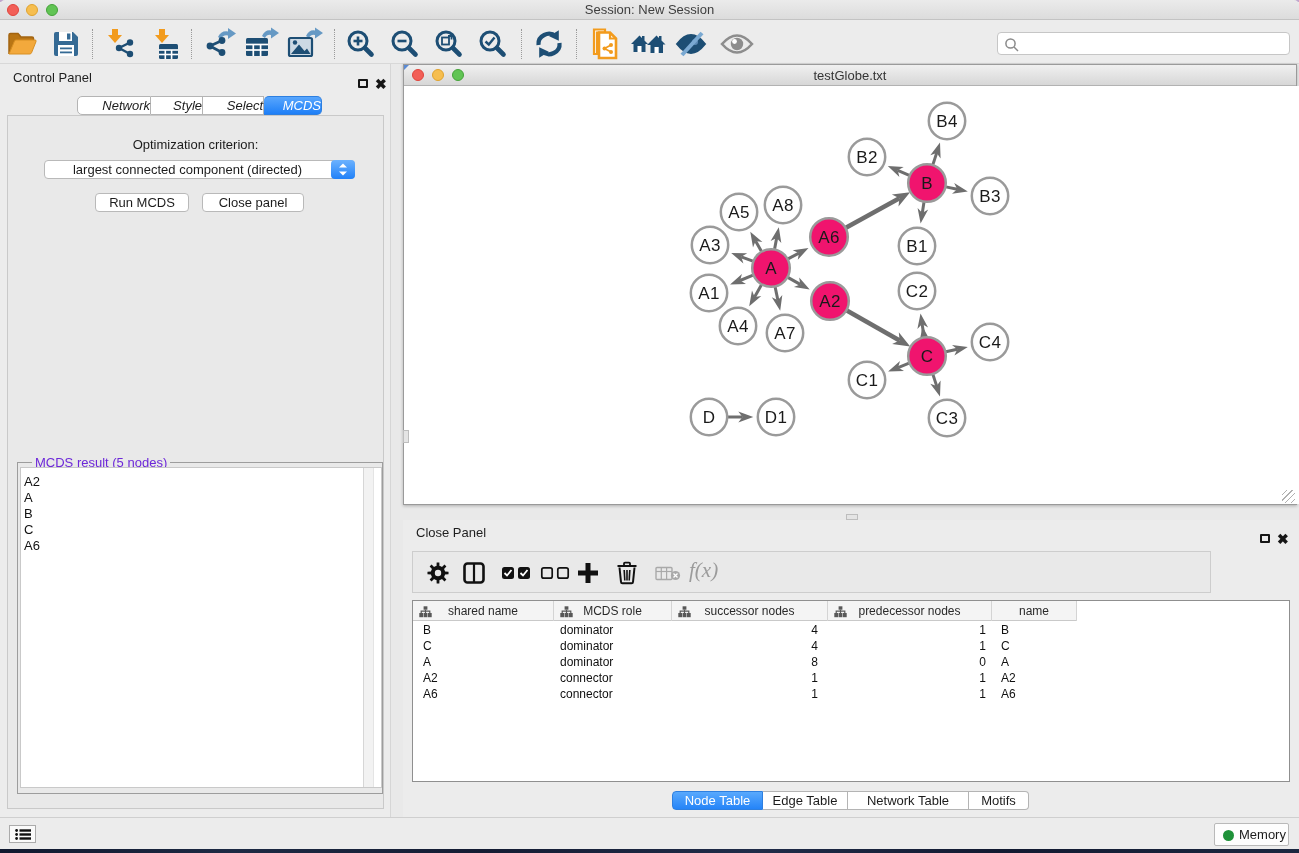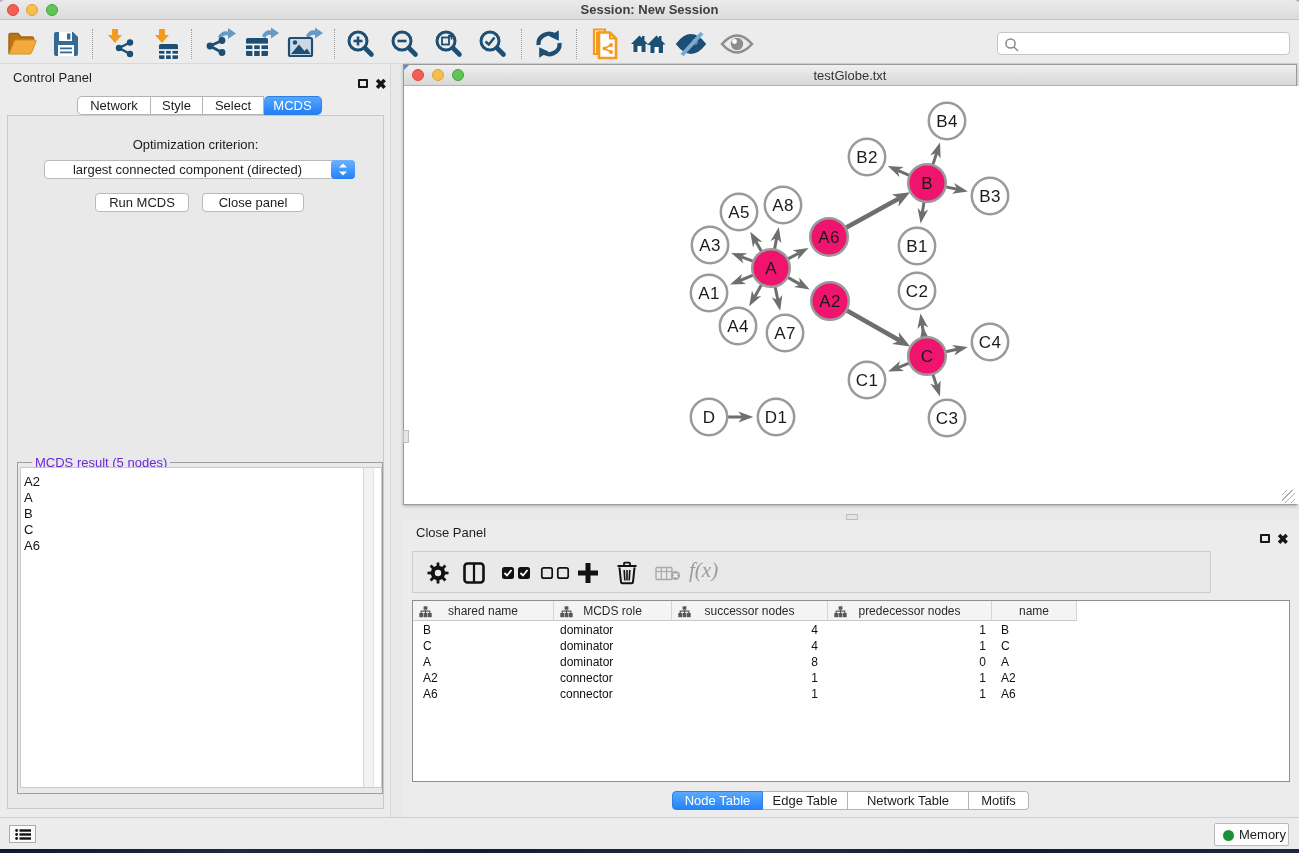--- a/index.html
+++ b/index.html
@@ -3,36 +3,36 @@
 <style>
 * { margin:0; padding:0; box-sizing:border-box; }
 html,body { width:1299px; height:853px; overflow:hidden; font-family:"Liberation Sans", sans-serif; }
 body { background:#ececec; position:relative; }
 .abs { position:absolute; }
 #deskTop { left:0; top:0; width:1299px; height:2px; background:#bfa7ce; }
 #deskBottom { left:0; top:849px; width:1299px; height:4px;
   background:linear-gradient(90deg,#10182e,#1d2a44 18%,#141c33 37%,#202c49 58%,#121a31 77%,#1b2740 100%); }
 #titlebar { left:0; top:0; width:1299px; height:20px;
   background:linear-gradient(#ebebeb,#dcdcdc); border-bottom:1px solid #c3c3c3;
-  border-radius:5px 5px 0 0;font-weight:bold; }
+  border-radius:5px 5px 0 0; }
 #titlebar .title { width:100%; text-align:center; font-size:13px; color:#3e3e3e; line-height:20px; }
 .tl { position:absolute; width:12px; height:12px; border-radius:50%; top:4px; z-index:2; }
 #toolbar { left:0; top:23px; width:1299px; height:41px; background:#ececec; border-bottom:1px solid #d8d8d8; }
 .tsep { position:absolute; top:6px; height:30px; width:0; border-left:1px dotted #9a9a9a; }
 #searchbox { position:absolute; left:997px; top:9px; width:293px; height:23px; background:#fff;
   border:1px solid #c6c6c6; border-radius:4px; }
 #main { left:0; top:64px; width:1299px; height:753px; background:#e9e9e9; }
 
 #cp { position:absolute; left:0; top:0; width:391px; height:753px; background:#ececec; border-right:1px solid #d6d6d6; }
 #cp .hdr { position:absolute; left:13px; top:6px; font-size:13px; color:#1f1f1f; }
 .winbtns { position:absolute; top:8px; }
 .sqbtn { display:inline-block; width:10px; height:9px; border:2px solid #161616; border-radius:1px; vertical-align:middle; }
 .xbtn { display:inline-block; margin-left:7px; font-size:14px; font-weight:bold; color:#161616; vertical-align:middle; line-height:10px; }
 .tab { position:absolute; top:0; height:19px; background:#fff; border:1px solid #b4b4b4; font-size:13px;
-  color:#1c1c1c; text-align:center; line-height:18px; }
+  color:#1c1c1c; text-align:right; line-height:18px;font-style:italic; }
 .tab.sel { background:linear-gradient(#58a6fd,#1e7ff7); color:#fff; border-color:#2d7fe0; }
 #cpbody { position:absolute; left:7px; top:51px; width:377px; height:694px; background:#e9e9e9;
   border:1px solid #c9c9c9; }
 #optlabel { position:absolute; left:0; top:29px; width:100%; text-align:center; font-size:13px; color:#1c1c1c; }
 #combo { position:absolute; left:36px; top:44px; width:311px; height:19px; background:#fff;
   border:1px solid #b9b9b9; border-radius:4px; }
 #combo .ctext { position:absolute; left:0; right:24px; top:0; text-align:center; font-size:13px; color:#1c1c1c; line-height:17px; }
 #combo .stepper { position:absolute; right:-1px; top:-1px; width:24px; height:19px; border-radius:4px;
   background:linear-gradient(#6cb2fe,#2181f8); }
 .btn { position:absolute; height:19px; background:#fff; border:1px solid #b9b9b9; border-radius:4px;

